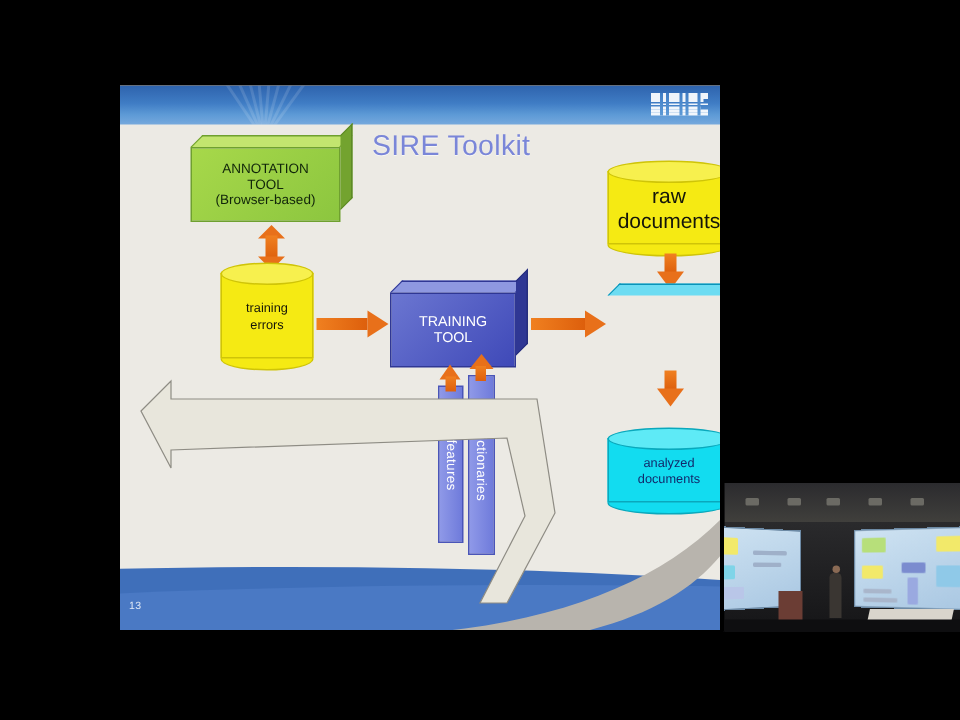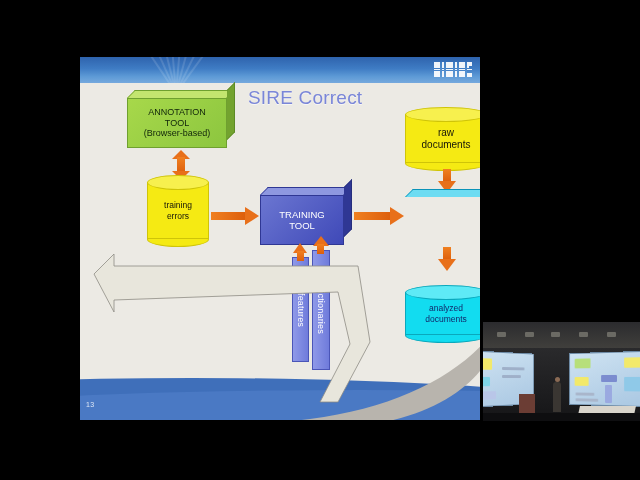--- a/index.html
+++ b/index.html
@@ -123,21 +123,21 @@
   
   #training-corpus { left:67px; top:118px; width:62px; height:72px; }
   #training-corpus .body, #training-corpus .base { background:#f5ea13; border:1px solid #cfc408; }
   #training-corpus .cap { background:#f7f04e; border:1px solid #cfc408; }
   #training-corpus .cyl-label { color:#14150a; font-size:8.5px; }
 
   
   #raw-documents { left:325px; top:50px; width:82px; height:64px; }
   #raw-documents .body, #raw-documents .base { background:#f5ea13; border:1px solid #cfc408; }
   #raw-documents .cap { background:#f7f04e; border:1px solid #cfc408; }
-  #raw-documents .cyl-label { color:#14150a; font-size:10px; }
+  #raw-documents .cyl-label { color:#14150a; font-size:14px; }
 
   
   #analyzed-documents { left:325px; top:228px; width:82px; height:58px; }
   #analyzed-documents .body, #analyzed-documents .base { background:#12dcf0; border:1px solid #0aa8bc; }
   #analyzed-documents .cap { background:#5eeaf6; border:1px solid #0aa8bc; }
   #analyzed-documents .cyl-label { color:#12296b; font-size:8.5px; }
 
   
   .tallbox {
     position:absolute; background:linear-gradient(90deg,#8f99e8,#6f7bdb);
@@ -307,21 +307,21 @@
         <div id="ibm-mask">
           <s style="left:6px"></s>
             <s style="left:10px"></s>
           <s style="left:19px"></s>
             <s style="left:23px"></s>
           <s style="left:31px"></s>
         </div>
       </div>
     </div>
 
-    <div id="slide-title">SIRE Correct</div>
+    <div id="slide-title">SIRE Toolkit</div>
 
     <svg id="feedback-arrow" viewBox="0 0 290 160">
       <polygon points="6,22 26,2 26,14 270,14 282,90 250,150 232,150 262,92 250,40 26,48 26,60"></polygon>
     </svg>
     <svg id="feedback-tail" viewBox="0 0 250 100">
       <path d="M248,0 C215,48 150,82 60,94 L10,100 L120,100 C200,86 238,50 250,8 Z"></path>
     </svg>
 
     <div class="box3d" id="annotation-tool">
       <div class="top"></div>

